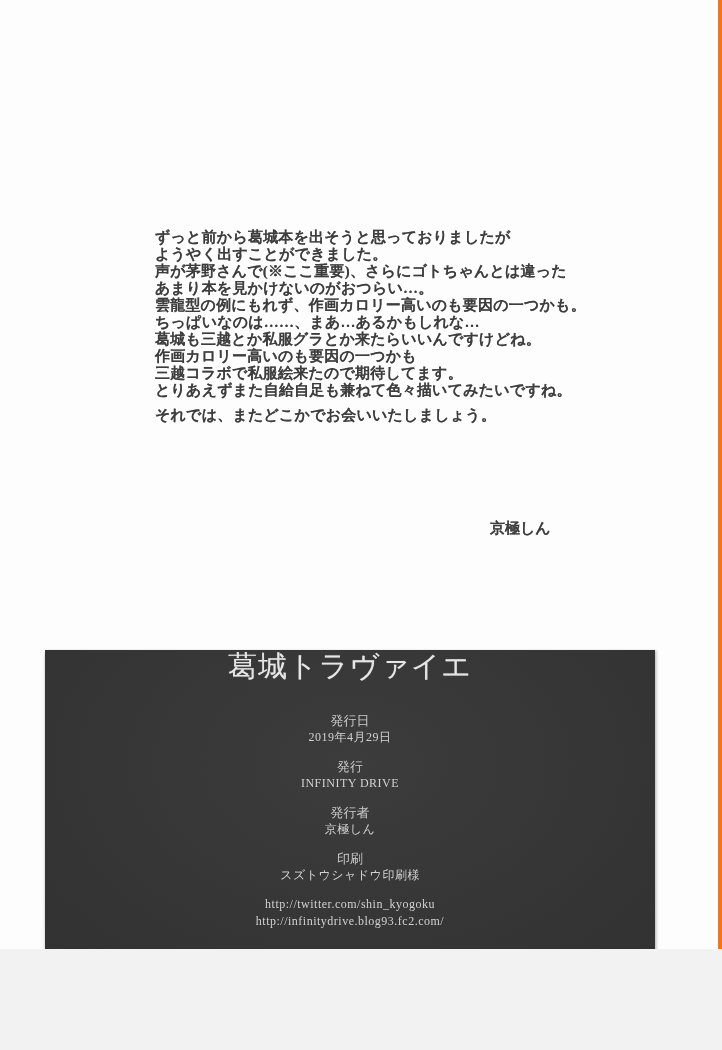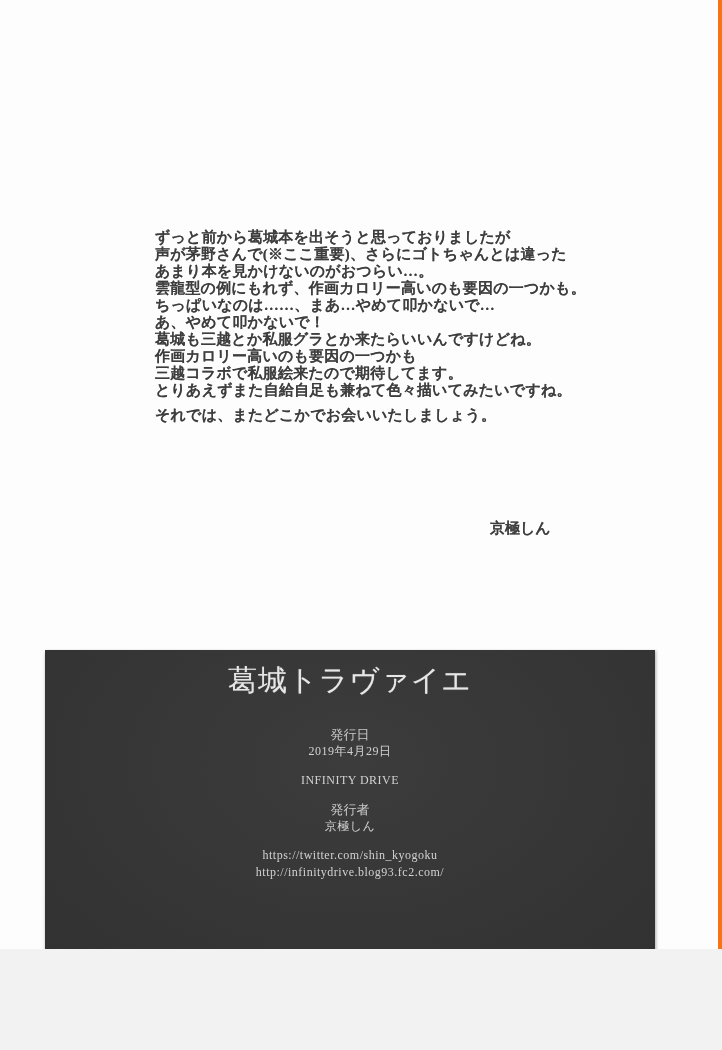--- a/index.html
+++ b/index.html
@@ -50,21 +50,20 @@
     position: absolute;
     left: 45px;
     top: 650px;
     width: 610px;
     height: 323px;
     background-color: #353535;
     background-image: radial-gradient(ellipse at 50% 35%, rgba(255,255,255,0.035), rgba(0,0,0,0.07));
     box-shadow: 0 3px 3px rgba(90,90,90,0.35), 2px 0 2px rgba(120,120,120,0.25);
     color: #cfcfcf;
     text-align: center;
-    padding-top: 14px;
   }
   .colophon-title {
     color: #e6e6e6;
     font-size: 29px;
     line-height: 33px;
     font-weight: normal;
     letter-spacing: 1px;
     margin-bottom: 29px;
     text-shadow: 0 0 1px rgba(255,255,255,0.35);
   }
@@ -81,52 +80,57 @@
     letter-spacing: 0.5px;
   }
 </style>
 </head>
 <body>
 
 <div class="page">
 
   <div class="afterword">
     <div class="aw-line">ずっと前から葛城本を出そうと思っておりましたが</div>
+    <div class="aw-line">ようやく出すことができました。</div>
     <div class="aw-line">声が茅野さんで(※ここ重要)、さらにゴトちゃんとは違った</div>
     <div class="aw-line">あまり本を見かけないのがおつらい…。</div>
     <div class="aw-line">雲龍型の例にもれず、作画カロリー高いのも要因の一つかも。</div>
-    <div class="aw-line">ちっぱいなのは……、まあ…やめて叩かないで…</div>
-    <div class="aw-line">あ、やめて叩かないで！</div>
+    <div class="aw-line">ちっぱいなのは……、まあ…あるかもしれな…</div>
     <div class="aw-line">葛城も三越とか私服グラとか来たらいいんですけどね。</div>
     <div class="aw-line">作画カロリー高いのも要因の一つかも</div>
     <div class="aw-line">三越コラボで私服絵来たので期待してます。</div>
     <div class="aw-line">とりあえずまた自給自足も兼ねて色々描いてみたいですね。</div>
     <div class="aw-line blank"></div>
     <div class="aw-line">それでは、またどこかでお会いいたしましょう。</div>
   </div>
 
   <div class="signature">京極しん</div>
 
   <div class="colophon">
     <div class="colophon-title">葛城トラヴァイエ</div>
 
     <div class="colophon-section">
       <div class="colophon-label">発行日</div>
       <div class="colophon-value">2019年4月29日</div>
     </div>
 
     <div class="colophon-section">
+      <div class="colophon-label">発行</div>
       <div class="colophon-value">INFINITY DRIVE</div>
     </div>
 
     <div class="colophon-section">
       <div class="colophon-label">発行者</div>
       <div class="colophon-value">京極しん</div>
     </div>
 
+    <div class="colophon-section">
+      <div class="colophon-label">印刷</div>
+      <div class="colophon-value">スズトウシャドウ印刷様</div>
+    </div>
 
     <div class="colophon-section">
-      <div class="colophon-value">https://twitter.com/shin_kyogoku</div>
+      <div class="colophon-value">http://twitter.com/shin_kyogoku</div>
       <div class="colophon-value">http://infinitydrive.blog93.fc2.com/</div>
     </div>
   </div>
 
 </div>
 
 </body></html>

